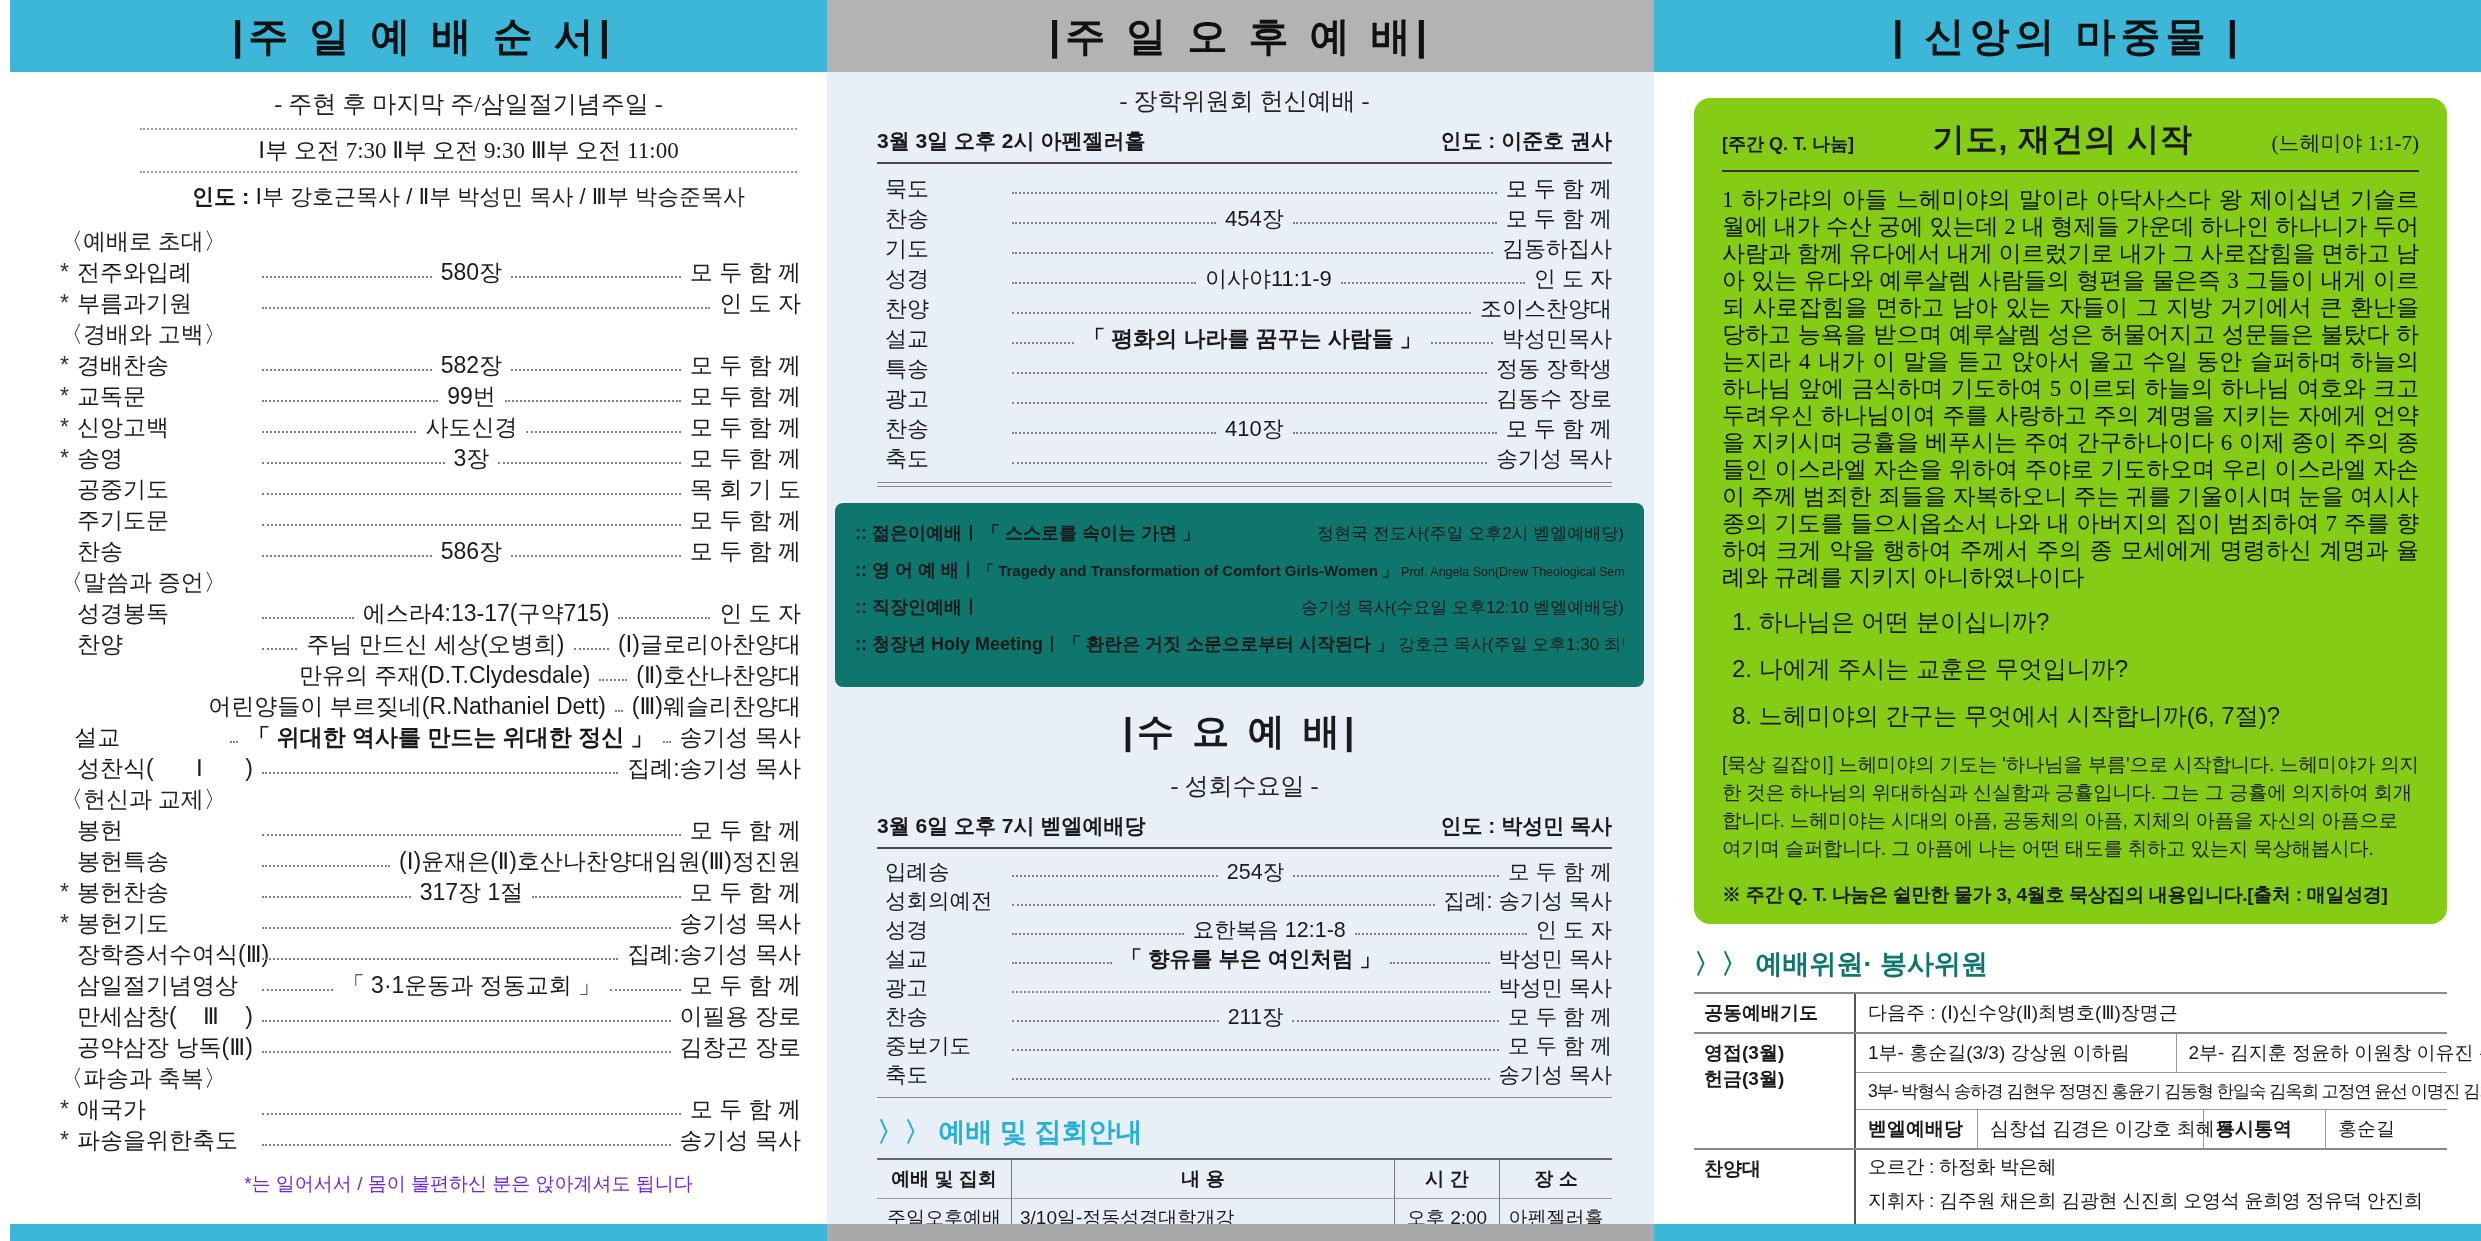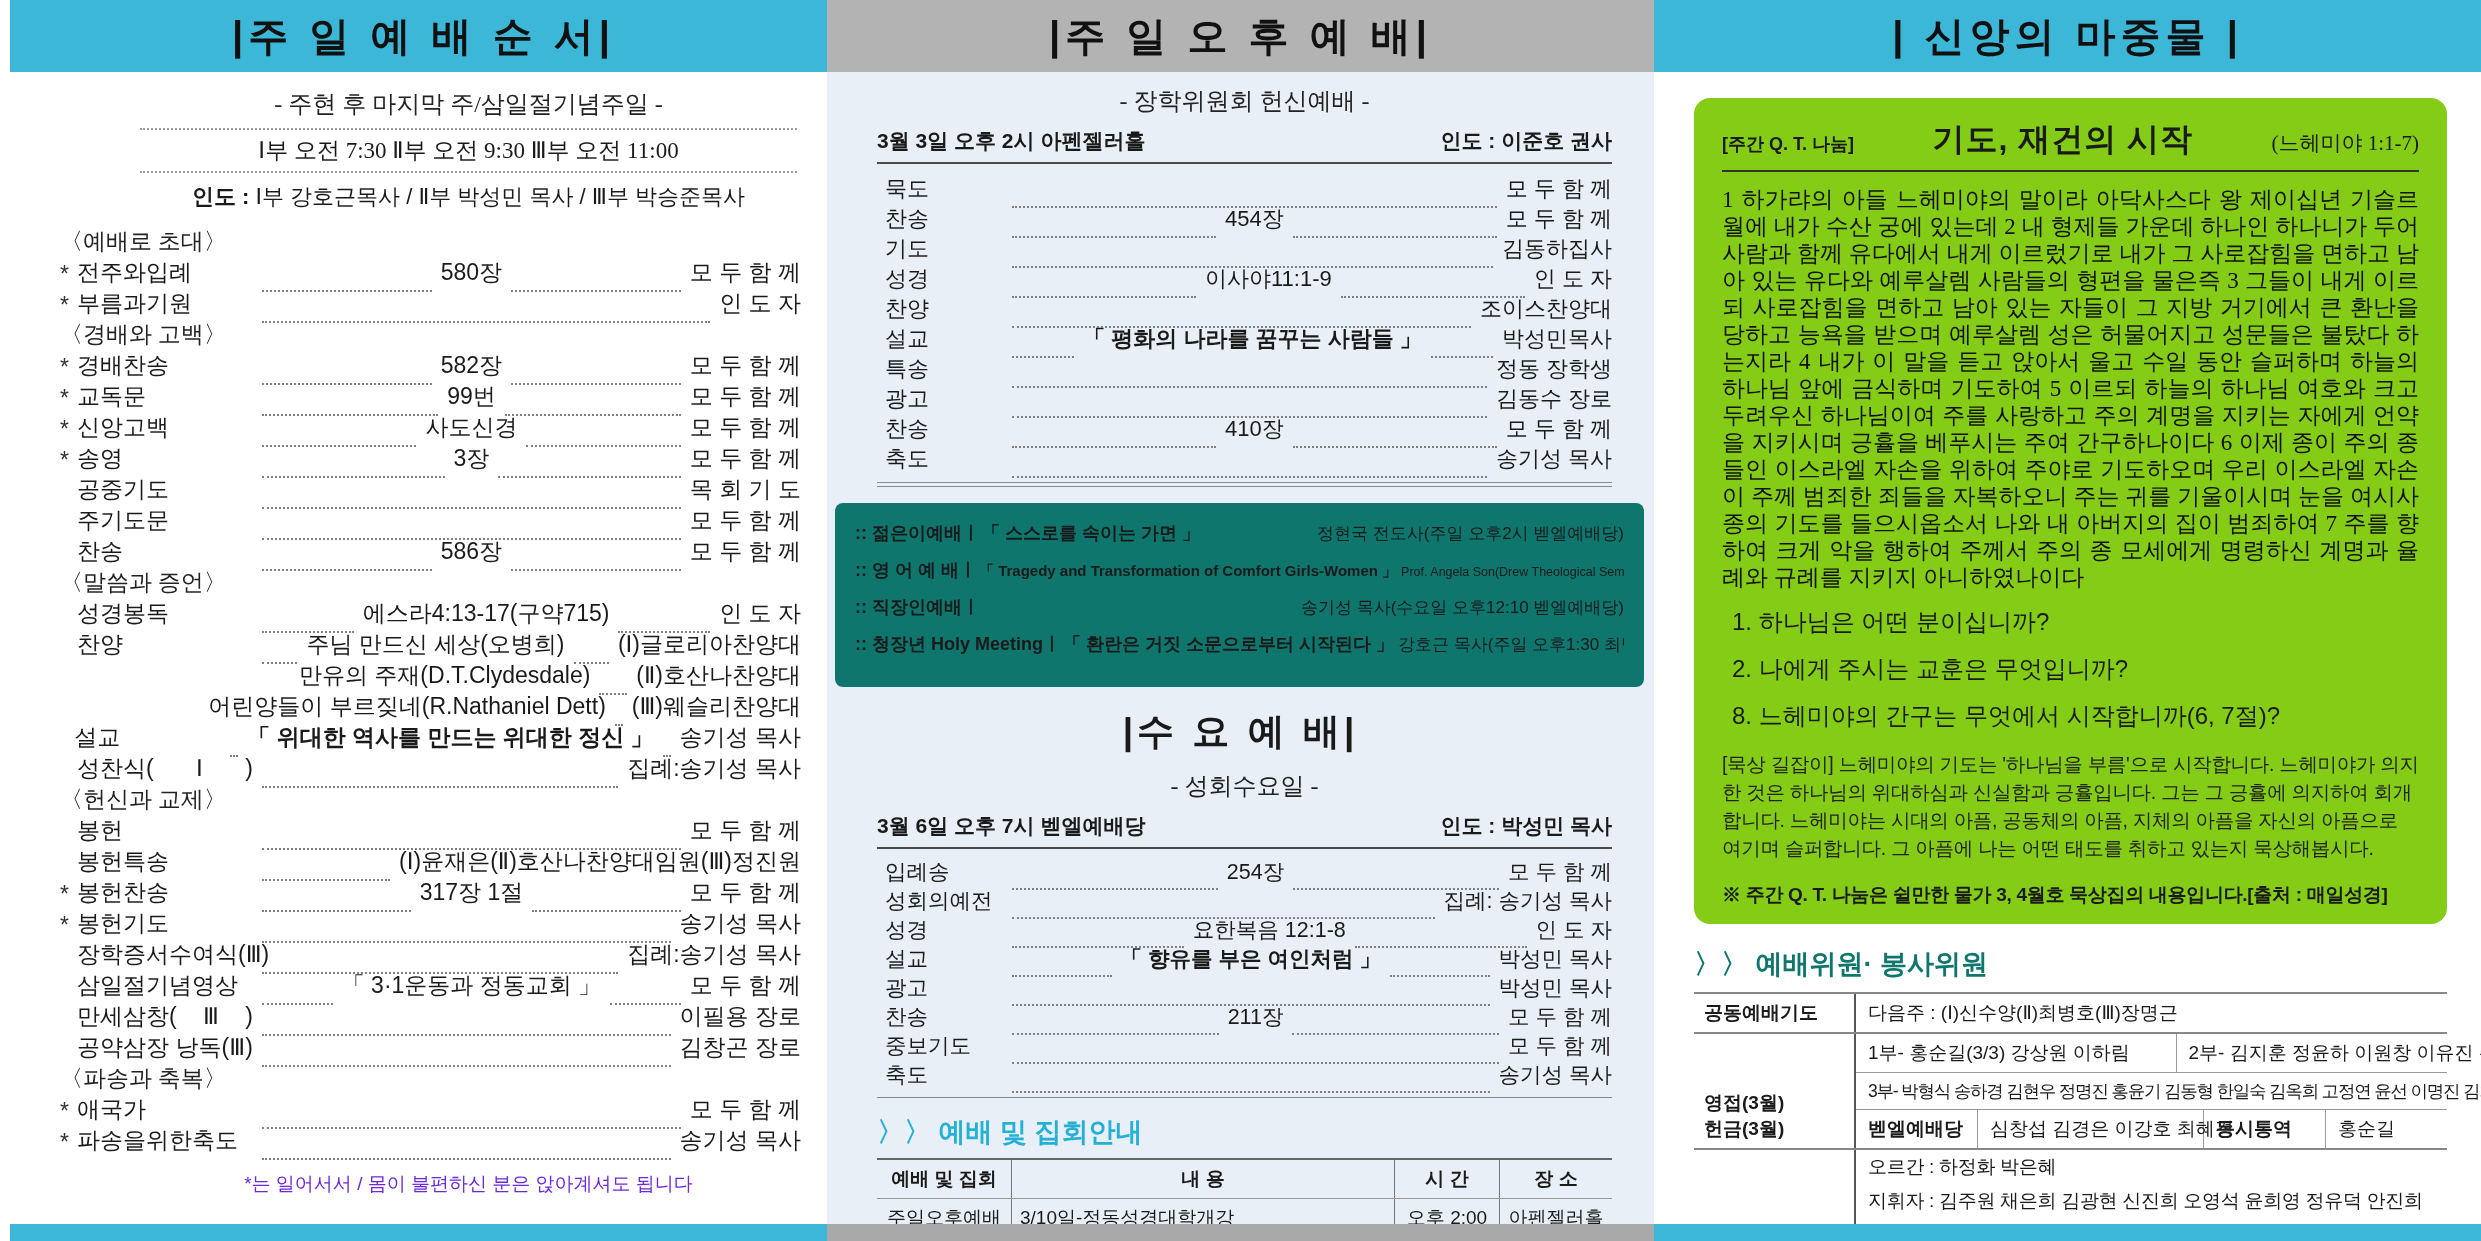--- a/index.html
+++ b/index.html
@@ -18,21 +18,21 @@
   .bottombar.gray{background:#a9a9a9;}
 
   
   .lhead{margin:16px 40px 0 130px;text-align:center;}
   .subtitle{font-family:"Liberation Serif",serif;font-size:24px;color:#222;}
   .timesbox{margin-top:8px;border-top:2px dotted #9a9a9a;border-bottom:2px dotted #9a9a9a;
             padding:5px 0;font-family:"Liberation Serif",serif;font-size:23px;}
   .leadline{margin-top:9px;font-size:22px;}
   .leadline .b{font-weight:700;}
   #left-order{margin:14px 36px 0 50px;}
-  .srow{display:flex;align-items:flex-end;height:31px;font-size:23px;white-space:nowrap;}
+  .srow{display:flex;align-items:center;height:31px;font-size:23px;white-space:nowrap;}
   .ssec{height:31px;display:flex;align-items:center;font-family:"Liberation Serif",serif;
         font-size:23px;color:#222;}
   .star{width:17px;display:inline-block;color:#333;}
   .lbl{display:inline-block;text-align-last:justify;-moz-text-align-last:justify;}
   #left-order .lbl{width:176px;}
   .dots{flex:1;min-width:8px;border-bottom:2px dotted #808080;height:0;margin:0 9px;
         position:relative;top:4px;}
   .dots.nolead{border-bottom-color:transparent;}
   .ctr{white-space:nowrap;}
   .ctr.b{font-weight:700;}
@@ -83,21 +83,21 @@
   .qtrule{border-bottom:2px solid #333;margin-top:8px;}
   .passage{font-family:"Liberation Serif",serif;font-size:23px;line-height:27px;
            text-align:justify;margin-top:14px;color:#101010;}
   .question{font-size:24px;margin-top:15px;padding-left:10px;}
   .guide{font-size:19.5px;line-height:28px;margin-top:18px;color:#222;letter-spacing:-0.3px;}
   .qtnote{font-size:19px;font-weight:700;margin-top:20px;letter-spacing:-0.3px;}
   .vhead{color:#0f766e;font-weight:700;font-size:27px;margin:22px 34px 10px 40px;}
   .vtable{margin:0 34px 0 40px;border-top:2px solid #888;font-size:19px;}
   .vrow{display:flex;border-bottom:2px solid #888;align-items:stretch;}
   .vlabel{width:140px;border-right:2px solid #555;display:flex;flex-direction:column;
-          justify-content:flex-end;padding:6px 10px;font-weight:700;}
+          justify-content:flex-start;padding:6px 10px;font-weight:700;}
   .vlabel span{text-align-last:justify;-moz-text-align-last:justify;display:block;}
   .vcontent{flex:1;display:flex;flex-direction:column;justify-content:center;min-width:0;}
   .vcell{padding:6px 12px;display:flex;align-items:center;white-space:nowrap;}
   .vsub{display:flex;border-bottom:1px solid #999;}
   .vsub:last-child{border-bottom:none;}
   .vsub .vcell{flex:1;}
   .vsub .half{width:50%;flex:none;}
   .vsub .half+.half{border-left:1px solid #999;}
   .tight{letter-spacing:-1.2px;font-size:17.5px;}
   .vsc{display:flex;}

